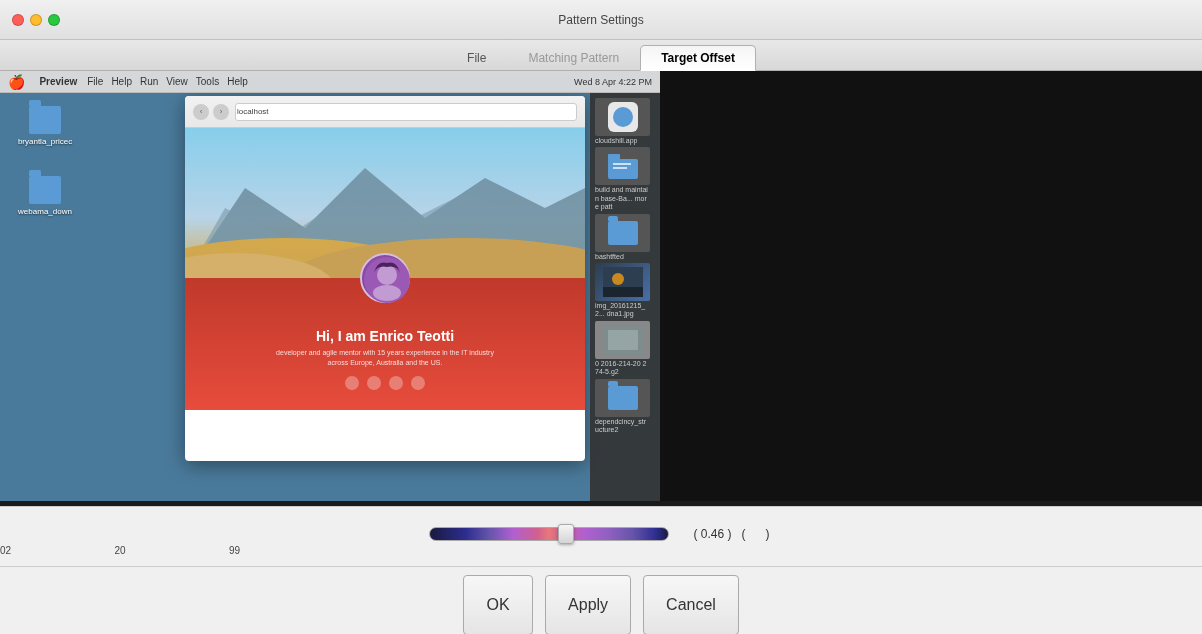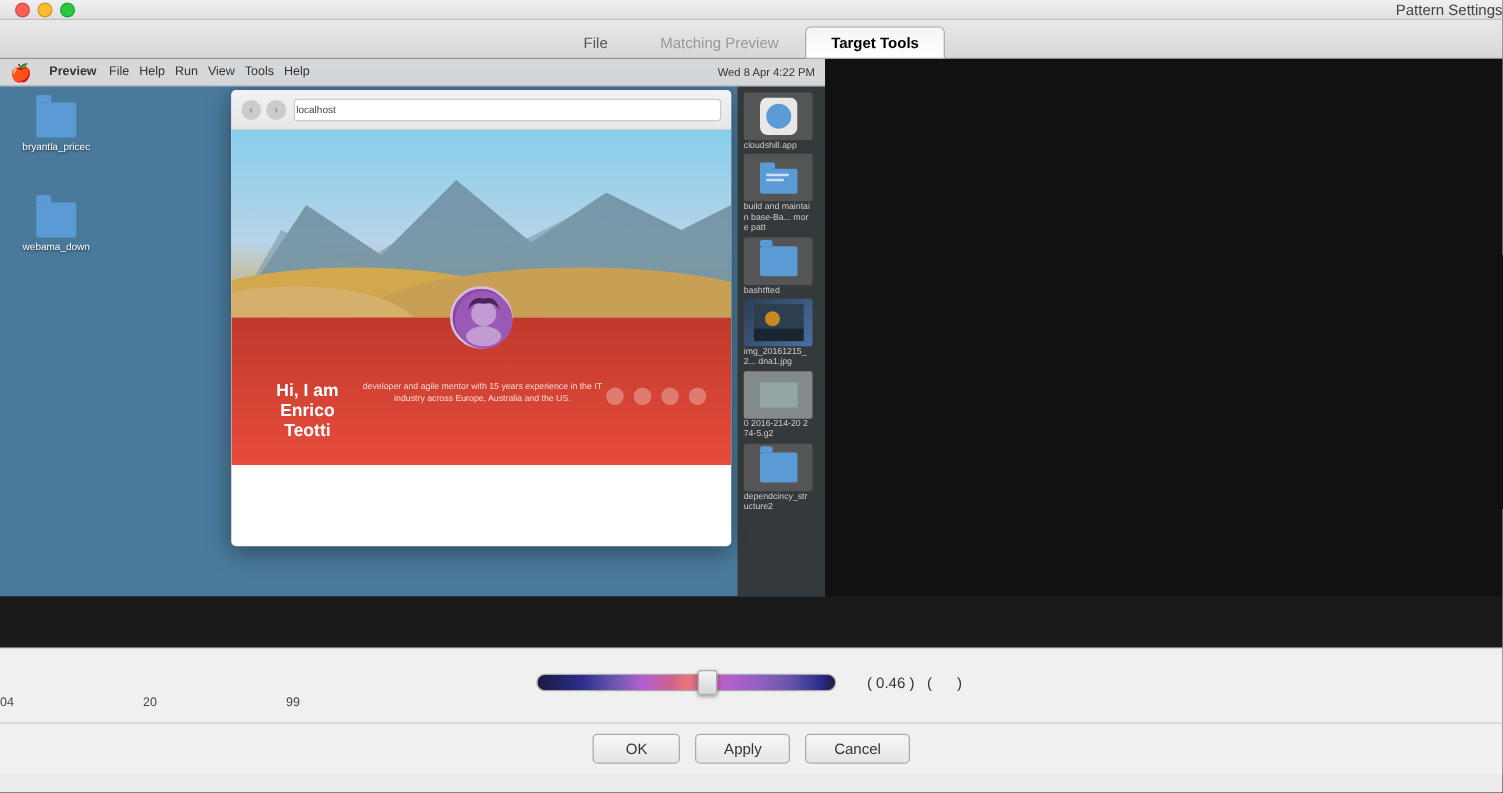--- a/index.html
+++ b/index.html
@@ -7,26 +7,26 @@
       width: 1202px;
       height: 634px;
       background: #ececec;
       font-family: -apple-system, BlinkMacSystemFont, 'Helvetica Neue', sans-serif;
       overflow: hidden;
     }
 
     
     .title-bar {
       width: 100%;
-      height: 16px;
+      height: 40px;
       background: linear-gradient(to bottom, #f0f0f0, #e0e0e0);
       border-bottom: 1px solid #c0c0c0;
       display: flex;
       align-items: center;
-      justify-content: flex-end;
+      justify-content: center;
       position: relative;
     }
     .window-controls {
       position: absolute;
       left: 12px;
       display: flex;
       gap: 6px;
       align-items: center;
     }
     .win-btn {
@@ -134,21 +134,21 @@
       font-size: 9px;
     }
 
     
     .desktop-icons {
       position: absolute;
       left: 15px;
       top: 35px;
       display: flex;
       flex-direction: column;
-      gap: 40px;
+      gap: 30px;
     }
     .desktop-icon {
       display: flex;
       flex-direction: column;
       align-items: center;
       gap: 3px;
       width: 60px;
     }
     .folder-icon {
       width: 32px;
@@ -232,21 +232,21 @@
     .website-hero {
       height: 150px;
       background: linear-gradient(135deg, #87ceeb 0%, #d4a94c 50%, #c8b87a 100%);
       position: relative;
       overflow: hidden;
     }
     .website-profile {
       padding: 20px;
       background: linear-gradient(180deg, #c0392b 0%, #e74c3c 100%);
       display: flex;
-      flex-direction: row;
+      flex-direction: column;
       align-items: center;
       position: relative;
     }
     .profile-avatar {
       width: 50px;
       height: 50px;
       border-radius: 50%;
       background: radial-gradient(circle at 40% 35%, #9b59b6, #6c3483);
       border: 2px solid #d7bde2;
       position: absolute;
@@ -398,22 +398,22 @@
     
     .bottom-bar {
       background: #f0f0f0;
       border-top: 1px solid #ccc;
       padding: 8px 0;
       display: flex;
       justify-content: center;
       gap: 12px;
     }
     .dialog-btn {
-      padding: 4px 22px;
-      font-size: 12px;
+      padding: 20px 22px;
+      font-size: 16px;
       border-radius: 4px;
       cursor: pointer;
       border: 1px solid #aaa;
       background: linear-gradient(to bottom, #f7f7f7, #e5e5e5);
       color: #333;
       min-width: 70px;
     }
 
     
     .mountain-svg {
@@ -430,22 +430,22 @@
   <div class="window-controls">
     <div class="win-btn close"></div>
     <div class="win-btn minimize"></div>
     <div class="win-btn maximize"></div>
   </div>
   <span class="title-text">Pattern Settings</span>
 </div>
 
 <div class="tab-bar">
   <div class="tab">File</div>
-  <div class="tab muted">Matching Preview</div>
-  <div class="tab active">Target Tools</div>
+  <div class="tab muted">Matching Pattern</div>
+  <div class="tab active">Target Offset</div>
 </div>
 
 <div class="main-content">
 
   <div class="preview-area">
 
     <div class="mac-desktop">
 
       <div class="mac-menubar">
         <span class="mac-menubar-apple">🍎</span>
@@ -605,21 +605,21 @@
         <div class="slider-thumb"></div>
       </div>
       <div class="slider-value-display">
         ( <span>0.46</span> )
         &nbsp;&nbsp;(
         <span>&nbsp;&nbsp;&nbsp;&nbsp;</span>
         )
       </div>
     </div>
     <div class="slider-labels">
-      <span>04</span>
+      <span>02</span>
       <span>20</span>
       <span>99</span>
     </div>
   </div>
 
   <div class="bottom-bar">
     <button class="dialog-btn">OK</button>
     <button class="dialog-btn">Apply</button>
     <button class="dialog-btn">Cancel</button>
   </div>

